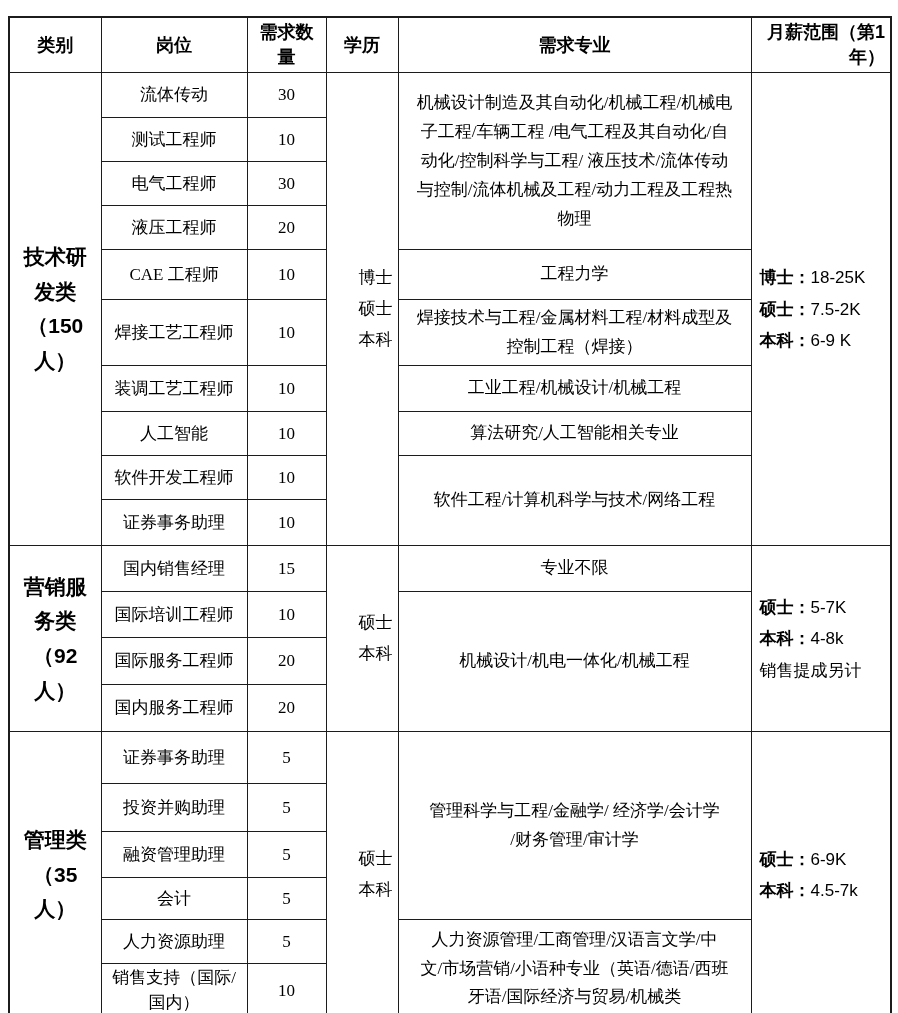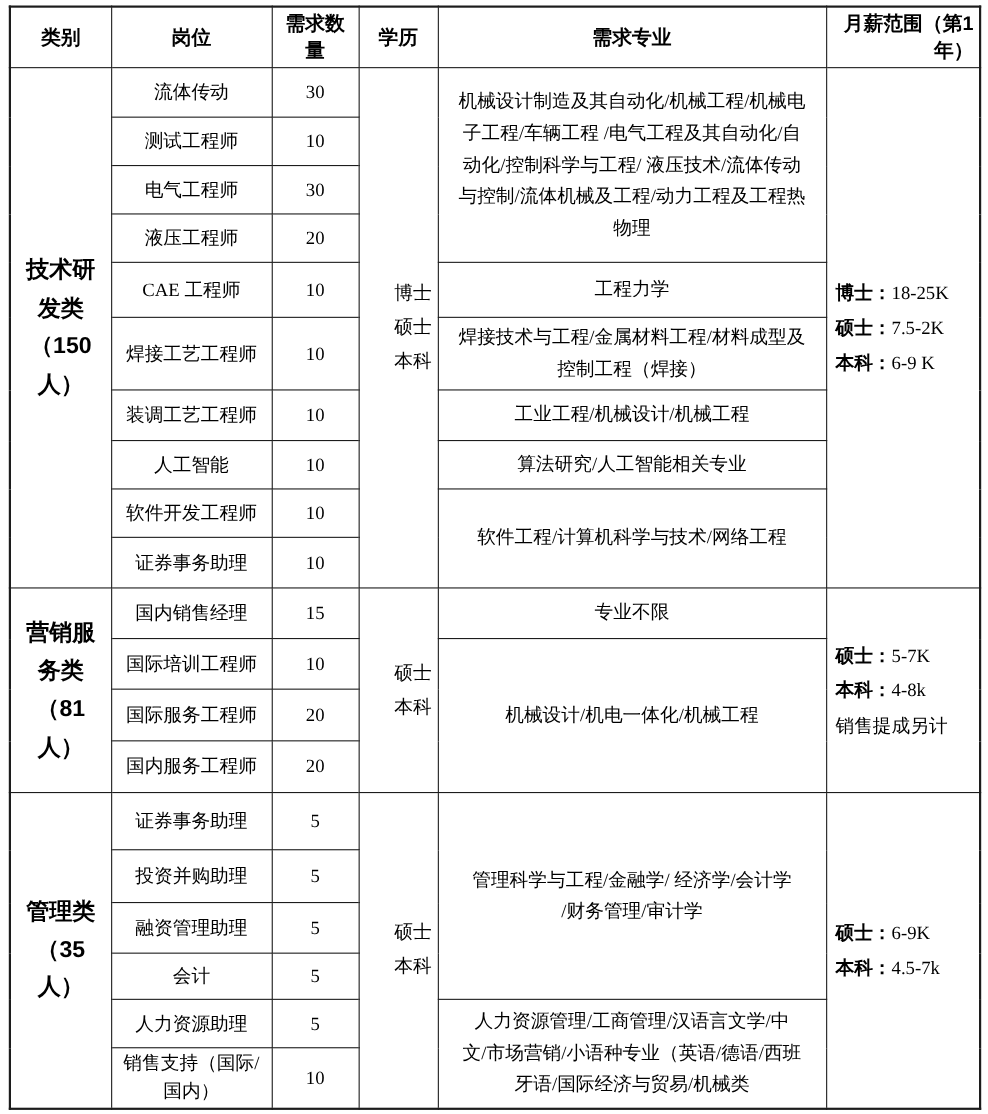--- a/index.html
+++ b/index.html
@@ -8,21 +8,21 @@
     background: #ffffff;
     width: 898px;
     height: 1013px;
     color: #000;
     font-family: "Liberation Serif", "DejaVu Serif", serif;
   }
   .page {
     width: 898px;
     height: 1013px;
     box-sizing: border-box;
-    padding: 5px 8px 0 8px;
+    padding: 16px 8px 0 8px;
     background: #fff;
   }
   table.recruit {
     border-collapse: collapse;
     table-layout: fixed;
     width: 882px;
     border: 2px solid #1c1c1c;
   }
   td, th {
     border: 1px solid #1c1c1c;
@@ -68,21 +68,21 @@
     padding-left: 8px;
     padding-right: 4px;
     line-height: 1.85;
     white-space: nowrap;
   }
   .salary-label {
     font-family: "Liberation Sans", "DejaVu Sans", sans-serif;
     font-weight: bold;
   }
   .salary-value {
-    font-family: Liberation Serif, serif;
+    font-family: Liberation Sans, sans-serif;
   }
 </style>
 </head>
 <body>
 
 <div class="page">
   <table class="recruit">
     <colgroup>
       <col style="width:92px">
       <col style="width:146px">
@@ -159,21 +159,21 @@
       <td>10</td>
       <td class="major" rowspan="2">软件工程/计算机科学与技术/网络工程</td>
     </tr>
     <tr style="height:46px">
       <td>证券事务助理</td>
       <td>10</td>
     </tr>
 
     <tr style="height:46px">
       <td class="category" rowspan="4">营销服务类
-（81 人）</td>
+（92 人）</td>
       <td>国内销售经理</td>
       <td>15</td>
       <td class="education" rowspan="4">硕士
 本科</td>
       <td class="major">专业不限</td>
       <td class="salary" rowspan="4">
         <div><span class="salary-label">硕士：</span><span class="salary-value">5-7K</span></div>
         <div><span class="salary-label">本科：</span><span class="salary-value">4-8k</span></div>
         <div><span class="salary-label"></span><span class="salary-value">销售提成另计</span></div>
       </td>

